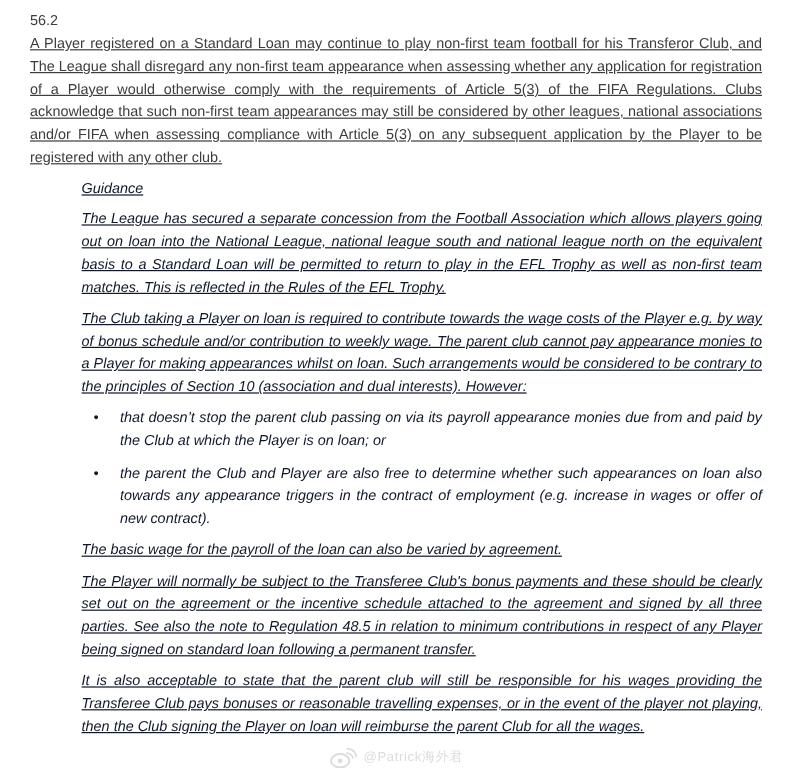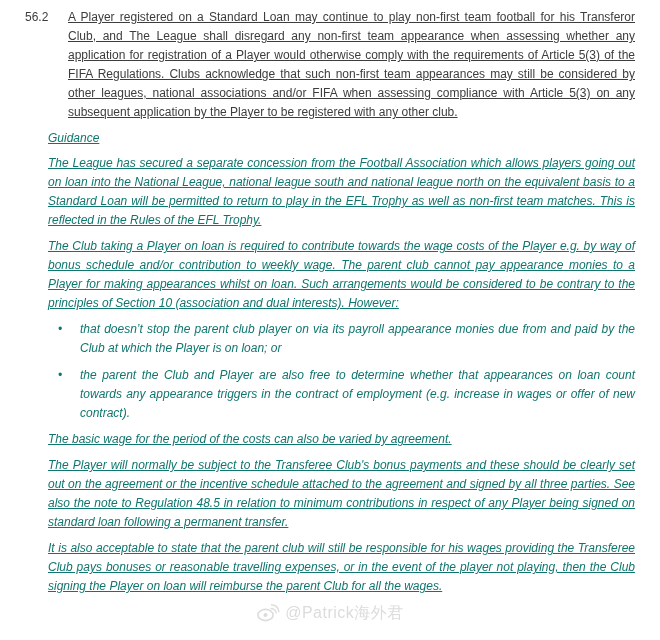--- a/index.html
+++ b/index.html
@@ -9,26 +9,26 @@
     height: 640px;
     background: #ffffff;
     box-sizing: border-box;
     padding: 8px 25px 0 25px;
     overflow: hidden;
     font-family: "Liberation Sans", sans-serif;
     font-size: 12px;
     line-height: 19px;
     color: #3d3d3d;
   }
-  .clause { display: flex; }
+  .clause { display: flex; flex-direction: column; }
   .clause-number { width: 43px; flex-shrink: 0; }
   .clause-text { flex: 1; text-align: justify; text-decoration: underline; }
   .guidance {
-    margin-left: 23px;
-    color: #0f766e;
+    margin-left: 43px;
+    color: #0f172a;
     font-style: italic;
   }
   .guidance-heading {
     margin: 7px 0 6px 0;
     text-decoration: underline;
   }
   .guidance p { margin: 0 0 7px 0; text-align: justify; text-decoration: underline; }
   ul.bullets { list-style: none; margin: 2px 0 7px 0; padding: 0; }
   ul.bullets li {
     position: relative;
@@ -43,21 +43,21 @@
     left: 10px;
     top: 0;
   }
   .watermark {
     margin-top: 5px;
     display: flex;
     align-items: center;
     justify-content: center;
     gap: 5px;
     color: #dcdcdc;
-    font-size: 16px;
+    font-size: 11px;
     font-style: normal;
     letter-spacing: 0.5px;
   }
   .weibo-icon { display: inline-block; }
 </style>
 </head>
 <body>
 
 <div class="page">
 
@@ -67,25 +67,25 @@
   </div>
 
   <div class="guidance">
     <div class="guidance-heading">Guidance</div>
 
     <p>The League has secured a separate concession from the Football Association which allows players going out on loan into the National League, national league south and national league north on the equivalent basis to a Standard Loan will be permitted to return to play in the EFL Trophy as well as non-first team matches. This is reflected in the Rules of the EFL Trophy.</p>
 
     <p>The Club taking a Player on loan is required to contribute towards the wage costs of the Player e.g. by way of bonus schedule and/or contribution to weekly wage.  The parent club cannot pay appearance monies to a Player for making appearances whilst on loan. Such arrangements would be considered to be contrary to the principles of Section 10 (association and dual interests).  However:</p>
 
     <ul class="bullets">
-      <li>that doesn’t stop the parent club player on via its payroll appearance monies due from and paid by the Club at which the Player is on loan; or</li>
-      <li>the parent the Club and Player are also free to determine whether that appearances on loan count towards any appearance triggers in the contract of employment (e.g. increase in wages or offer of new contract).</li>
+      <li>that doesn’t stop the parent club passing on via its payroll appearance monies due from and paid by the Club at which the Player is on loan; or</li>
+      <li>the parent the Club and Player are also free to determine whether such appearances on loan also towards any appearance triggers in the contract of employment (e.g. increase in wages or offer of new contract).</li>
     </ul>
 
-    <p>The basic wage for the period of the costs can also be varied by agreement.</p>
+    <p>The basic wage for the payroll of the loan can also be varied by agreement.</p>
 
     <p>The Player will normally be subject to the Transferee Club's bonus payments and these should be clearly set out on the agreement or the incentive schedule attached to the agreement and signed by all three parties. See also the note to Regulation 48.5 in relation to minimum contributions in respect of any Player being signed on standard loan following a permanent transfer.</p>
 
     <p>It is also acceptable to state that the parent club will still be responsible for his wages providing the Transferee Club pays bonuses or reasonable travelling expenses, or in the event of the player not playing, then the Club signing the Player on loan will reimburse the parent Club for all the wages.</p>
   </div>
 
   <div class="watermark">
     <svg class="weibo-icon" width="24" height="19" viewBox="0 0 24 19" aria-hidden="true">
       <ellipse cx="9.5" cy="12" rx="7.6" ry="5.6" fill="none" stroke="#dcdcdc" stroke-width="1.6"></ellipse>
       <circle cx="9.5" cy="12" r="2" fill="#dcdcdc"></circle>

